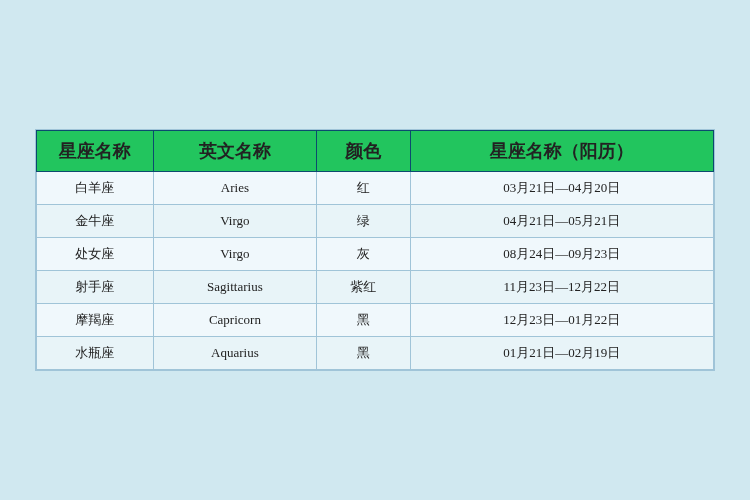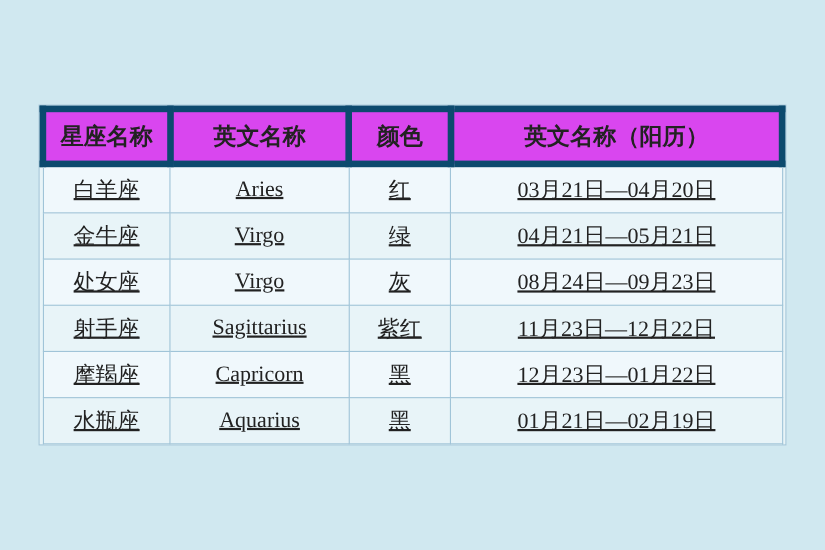--- a/index.html
+++ b/index.html
@@ -24,37 +24,36 @@
       border: 1px solid #a0c4d8;
       width: 680px;
     }
 
     table {
       width: 100%;
       border-collapse: collapse;
     }
 
     thead tr th {
-      background-color: #d946ef;
-      border: 6px solid #0c4a6e;
+      background-color: #22c55e;
+      border: 1px solid #0c4a6e;
       padding: 8px 12px;
       text-align: center;
       font-weight: bold;
       color: #222;
-      font-size: 21px;
+      font-size: 18px;
     }
 
     tbody tr td {
       border: 1px solid #a0c4d8;
       padding: 7px 12px;
       text-align: center;
       color: #222;
       background-color: #f0f8fc;
-      font-size: 20px;
-      text-decoration: underline;
+      font-size: 13px;
     }
 
     tbody tr:nth-child(even) td {
       background-color: #e8f4f8;
     }
 
     .col-chinese { width: 100px; }
     .col-english { width: 140px; }
     .col-color   { width: 80px; }
     .col-date    { width: 260px; }
@@ -62,21 +61,21 @@
 </head>
 <body>
 
 <div class="table-container">
   <table>
     <thead>
       <tr>
         <th class="col-chinese">星座名称</th>
         <th class="col-english">英文名称</th>
         <th class="col-color">颜色</th>
-        <th class="col-date">英文名称（阳历）</th>
+        <th class="col-date">星座名称（阳历）</th>
       </tr>
     </thead>
     <tbody id="table-body">
     <tr>
           <td>白羊座</td>
           <td>Aries</td>
           <td>红</td>
           <td>03月21日—04月20日</td>
         </tr>
         <tr>

